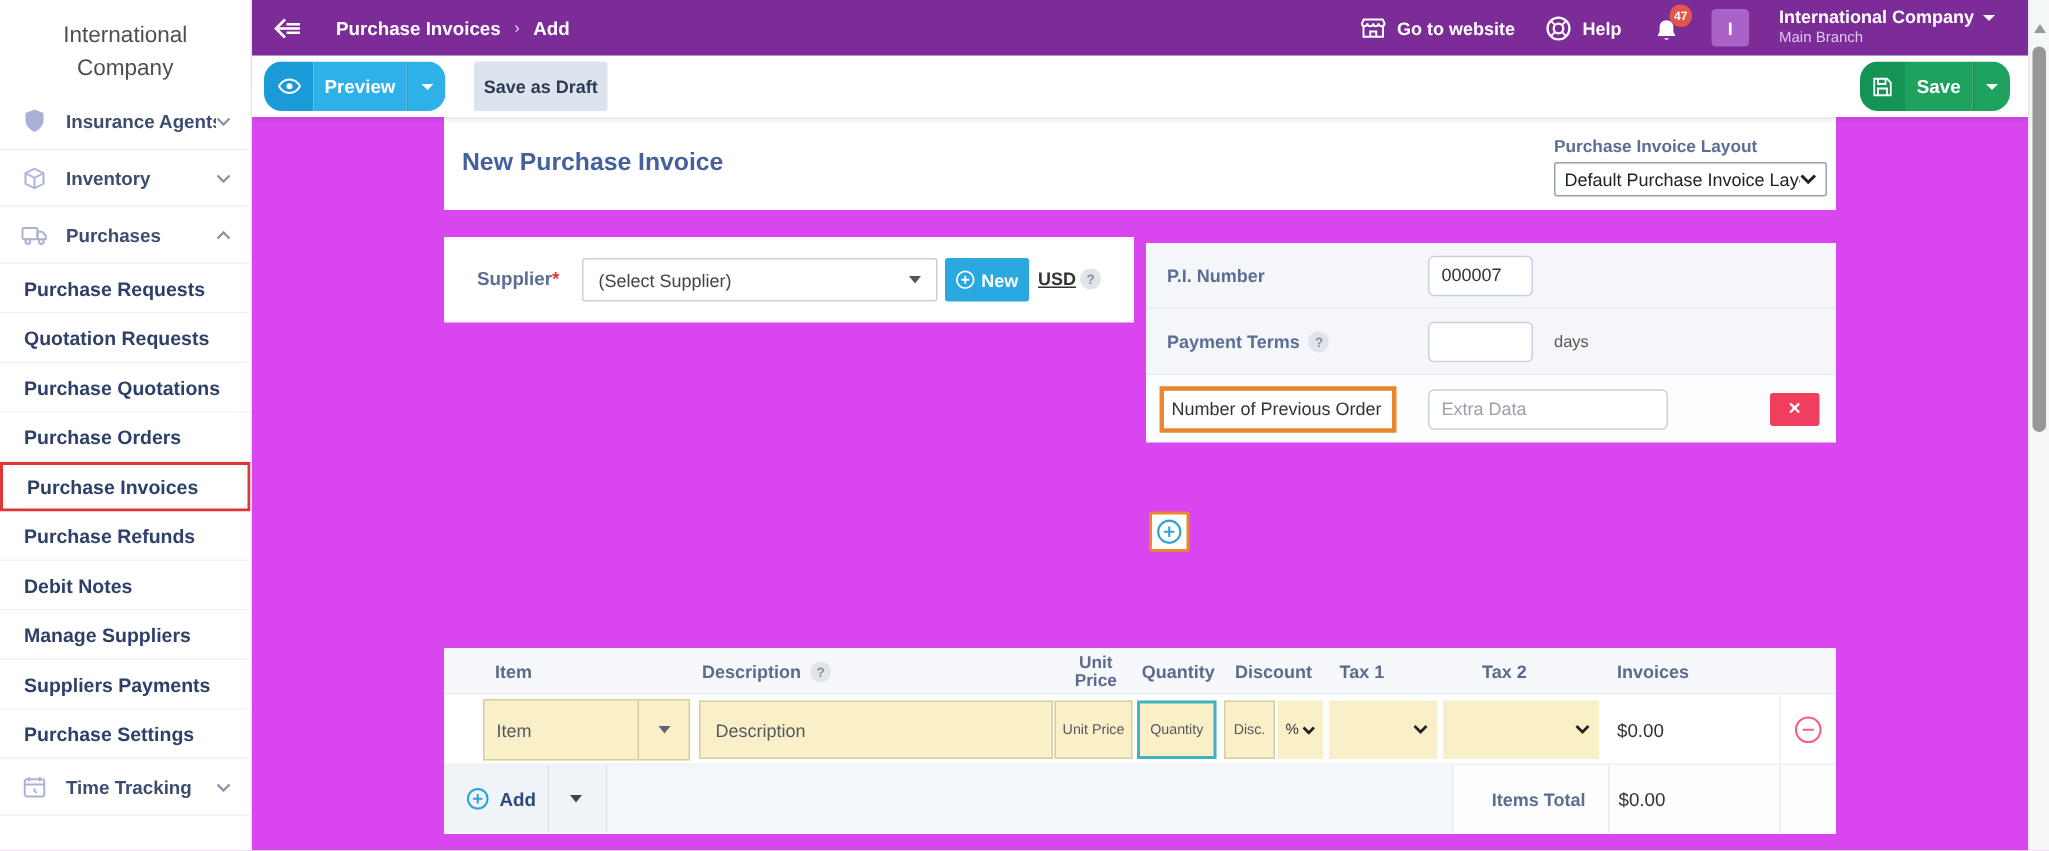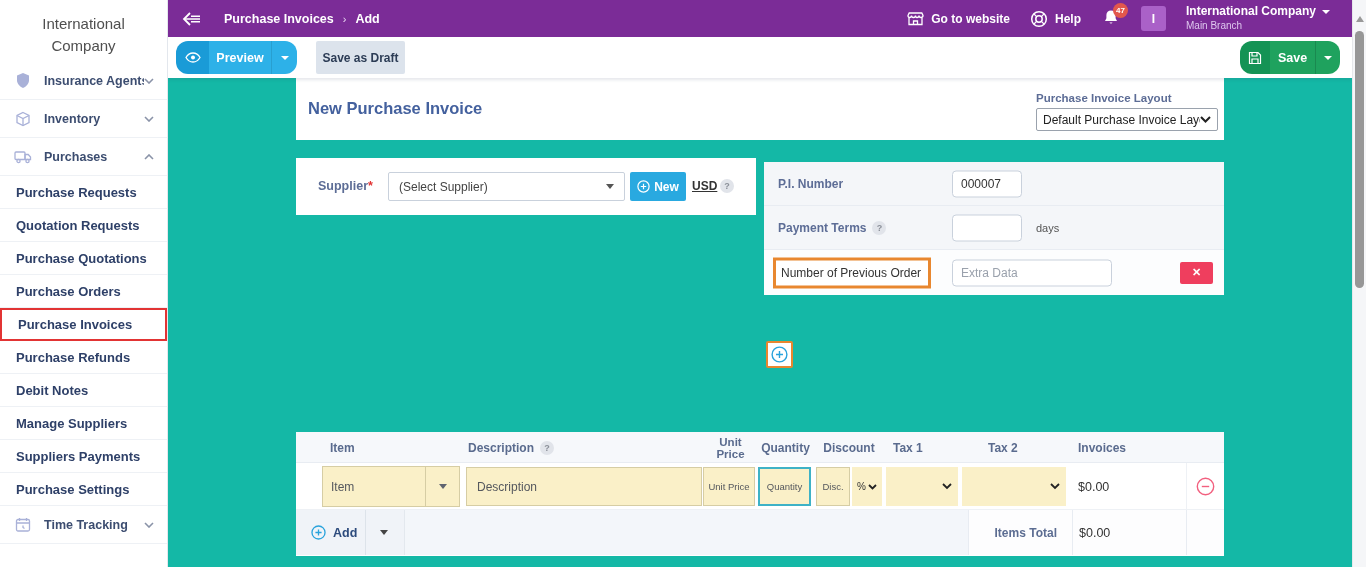--- a/index.html
+++ b/index.html
@@ -20,21 +20,21 @@
   .smi.active { border:2px solid var(--active-red-border, #e23434); }
 
   
   .topbar { position:absolute; left:168px; top:0; width:1184px; height:37px; background:var(--header-purple, #7b2c97); display:flex; align-items:center; color:#fff; z-index:4; }
   .back-btn { width:36px; height:37px; display:flex; align-items:center; justify-content:center; cursor:pointer; margin-left:6px; }
   .crumbs { display:flex; align-items:center; margin-left:14px; }
   .crumb { font-size:12.5px; font-weight:bold; color:#fff; cursor:pointer; }
   .crumb-sep { font-size:11px; margin:0 9px; color:#e9d7f3; }
   .top-right { margin-left:auto; display:flex; align-items:center; gap:20px; padding-right:22px; }
   .top-link { display:flex; align-items:center; gap:7px; font-size:12px; font-weight:bold; cursor:pointer; white-space:nowrap; }
-  .bell-wrap { position:relative; cursor:pointer; width:20px; height:20px; display:flex; align-items:flex-start; justify-content:center; }
+  .bell-wrap { position:relative; cursor:pointer; width:20px; height:20px; display:flex; align-items:flex-end; justify-content:center; }
   .badge { position:absolute; top:-6px; right:-7px; min-width:15px; height:15px; border-radius:50%; background:#e2574c; color:#fff; font-size:8px; font-weight:bold; display:flex; align-items:center; justify-content:center; }
   .avatar { width:25px; height:25px; border-radius:3px; background:#aa61c8; color:#fff; font-size:12px; font-weight:bold; display:flex; align-items:center; justify-content:center; cursor:pointer; }
   .company-block { cursor:pointer; line-height:13px; }
   .company-line { display:flex; align-items:center; gap:6px; font-size:12px; font-weight:bold; }
   .branch-line { font-size:10px; color:#dfc8ef; margin-top:1px; }
   .caret-w { width:0; height:0; border-left:4px solid transparent; border-right:4px solid transparent; border-top:4px solid #fff; display:inline-block; }
 
   
   .toolbar { position:absolute; left:168px; top:37px; width:1184px; height:41px; background:#fff; box-shadow:0 2px 3px rgba(40,60,90,.12); z-index:3; }
   .btn-group { position:absolute; top:4px; height:33px; display:flex; border-radius:12px; overflow:hidden; cursor:pointer; }
@@ -42,21 +42,21 @@
   .pv-icon { width:33px; background:#1a9bd7; display:flex; align-items:center; justify-content:center; color:#fff; }
   .pv-label { width:62px; background:#2db1e8; color:#fff; font-size:12.5px; font-weight:bold; display:flex; align-items:center; justify-content:center; }
   .pv-caret { width:26px; background:#2db1e8; border-left:1px solid rgba(0,0,0,.10); display:flex; align-items:center; justify-content:center; }
   .draft-btn { position:absolute; left:148px; top:4px; width:89px; height:33px; background:#dce3ec; color:#2c3c55; font-size:12px; font-weight:bold; border:none; border-radius:2px; display:flex; align-items:center; justify-content:center; cursor:pointer; }
   .sv-group { left:1072px; }
   .sv-icon { width:30px; background:#149355; display:flex; align-items:center; justify-content:center; color:#fff; }
   .sv-label { width:45px; background:var(--accent-green,#1fa25e); color:#fff; font-size:12.5px; font-weight:bold; display:flex; align-items:center; justify-content:center; }
   .sv-caret { width:25px; background:var(--accent-green,#1fa25e); border-left:1px solid rgba(0,0,0,.15); display:flex; align-items:center; justify-content:center; }
 
   
-  .content { position:absolute; left:168px; top:78px; width:1184px; height:489px; background:#14b8a6; overflow:hidden; }
+  .content { position:absolute; left:168px; top:78px; width:1184px; height:489px; background:#d946ef; overflow:hidden; }
   .card { position:absolute; background:#fff; }
 
   .title-card { left:128px; top:0; width:928px; height:62px; }
   .page-title { position:absolute; left:12px; top:21px; font-size:16.5px; font-weight:bold; color:#44619e; }
   .layout-label { position:absolute; left:740px; top:14px; font-size:11.5px; font-weight:bold; color:#5d6d96; }
   .layout-select { position:absolute; left:740px; top:30px; width:182px; height:23px; border:1px solid #9aa2ad; border-radius:2px; background:#fff; display:flex; align-items:center; padding:0 6px; font-size:12px; color:#222; cursor:pointer; }
   .layout-select .sel-text { flex:1; white-space:nowrap; overflow:hidden; }
 
   .supplier-card { left:128px; top:80px; width:460px; height:57px; }
   .sup-label { position:absolute; left:22px; top:21px; font-size:12.5px; font-weight:bold; color:#5d6d96; }

